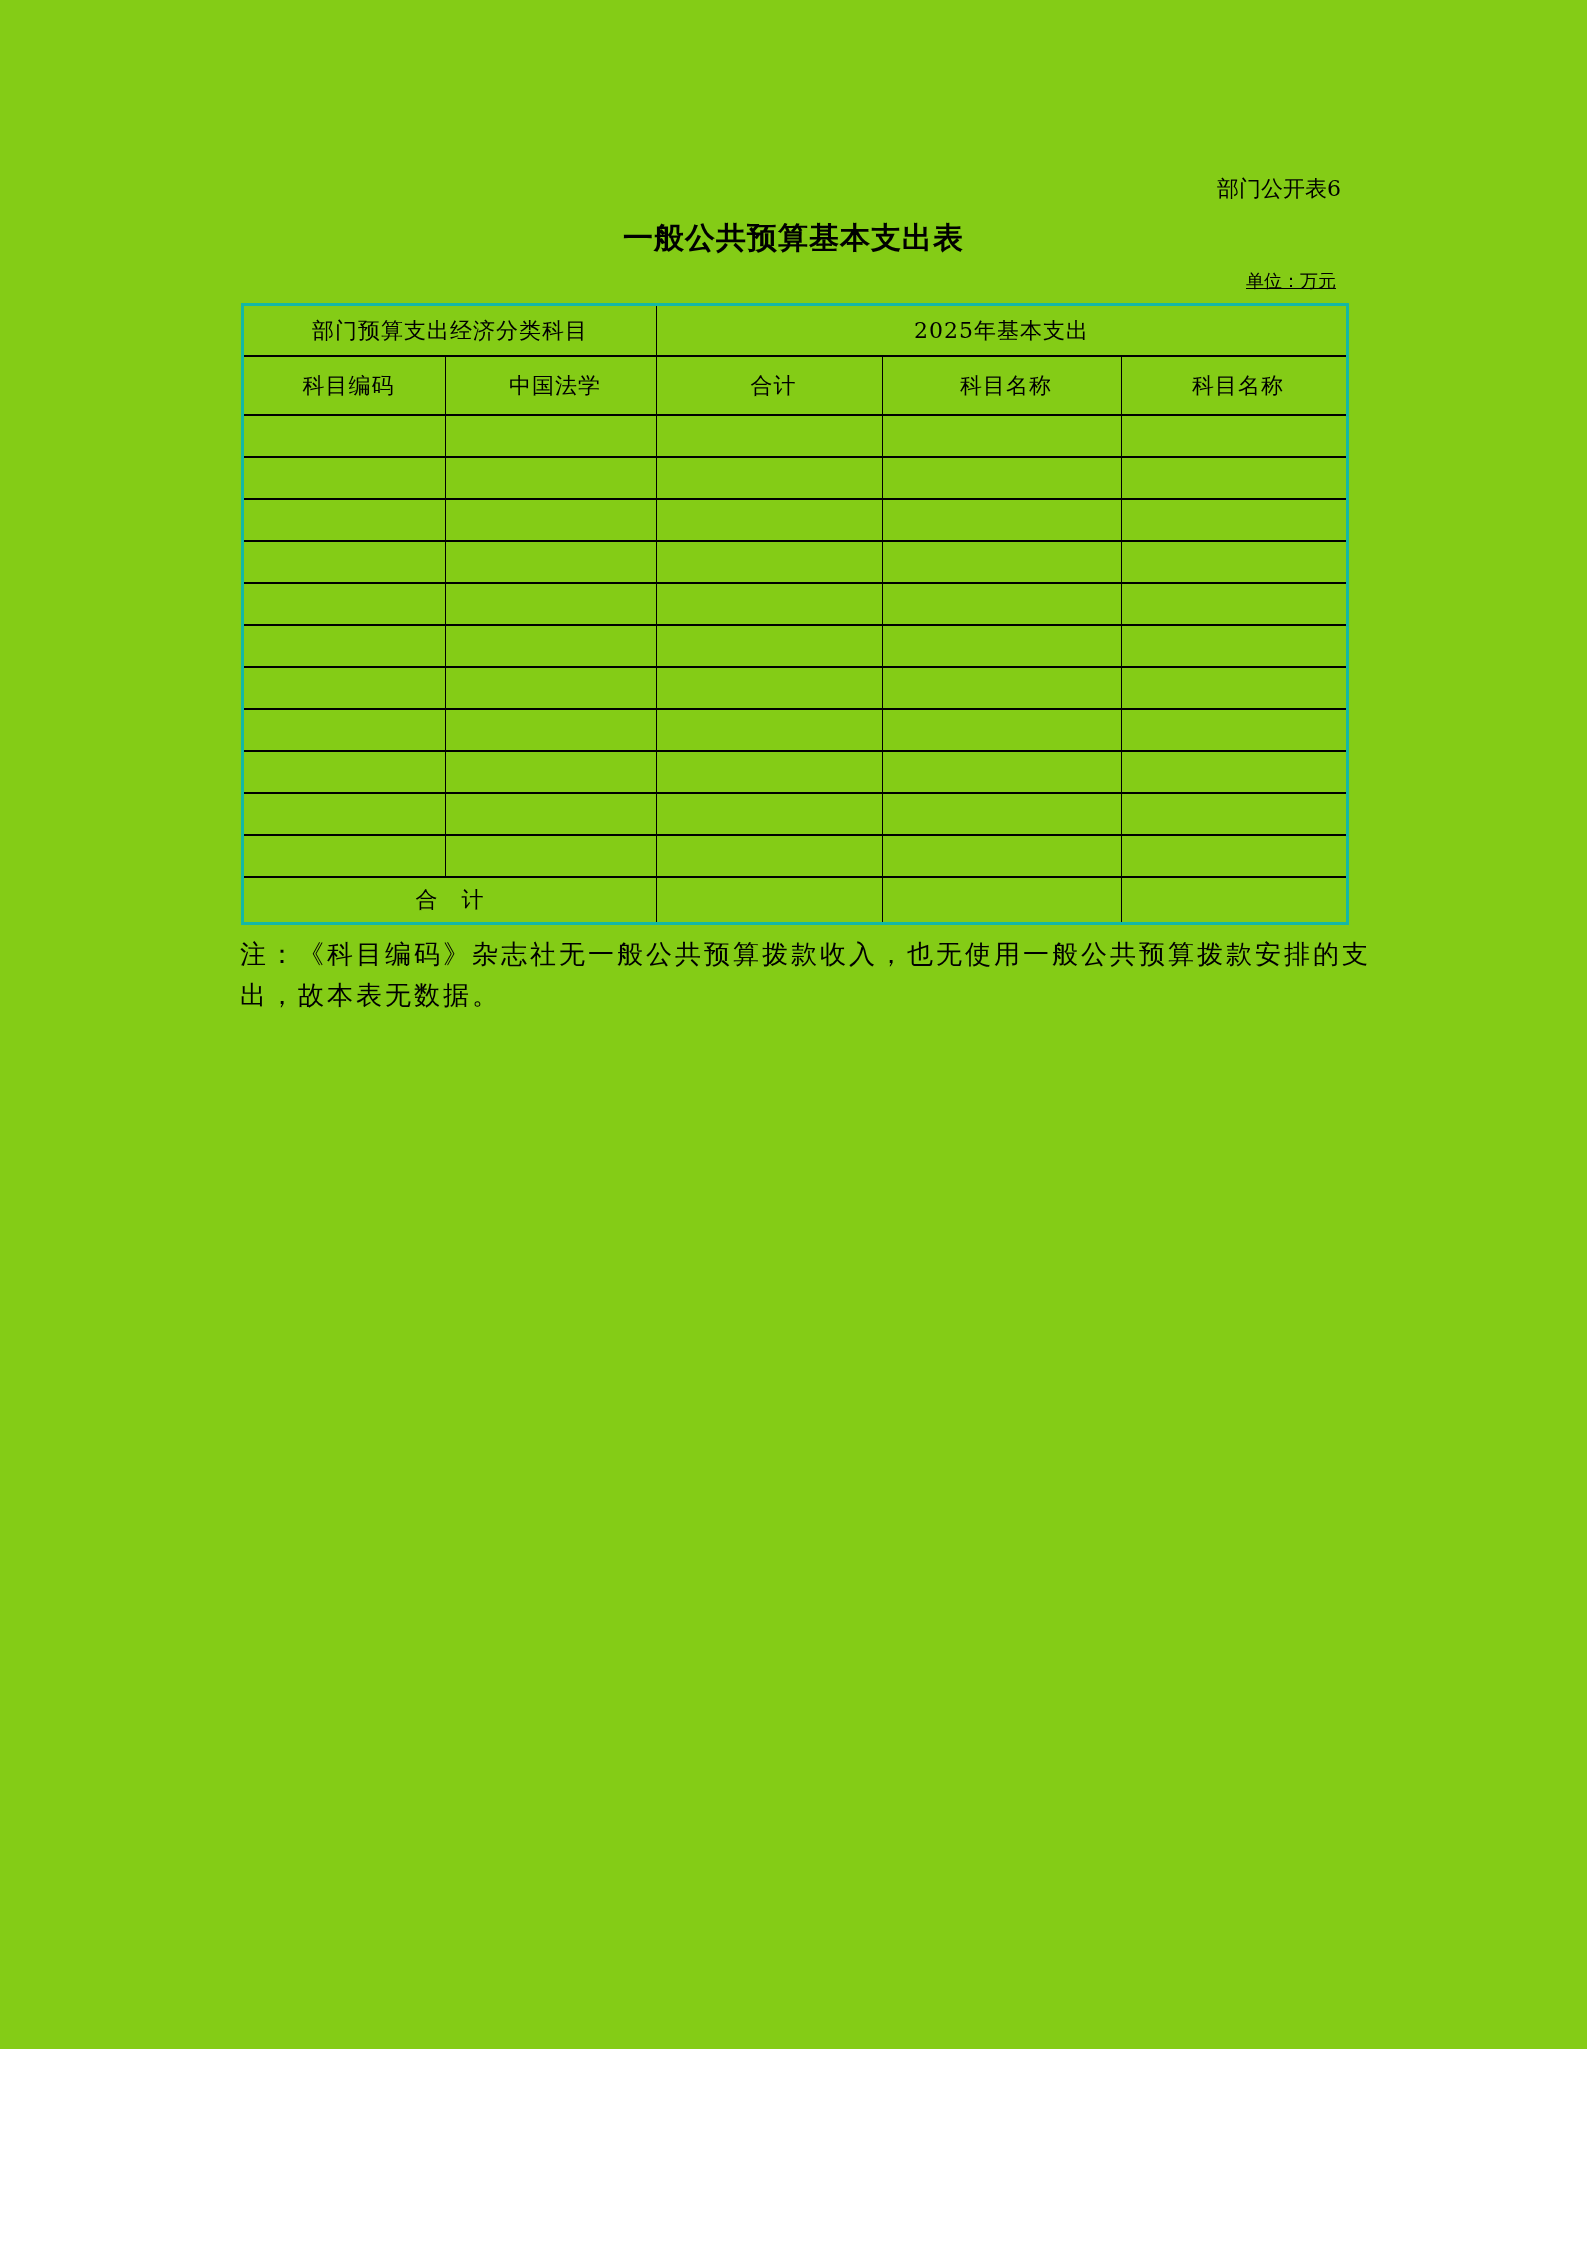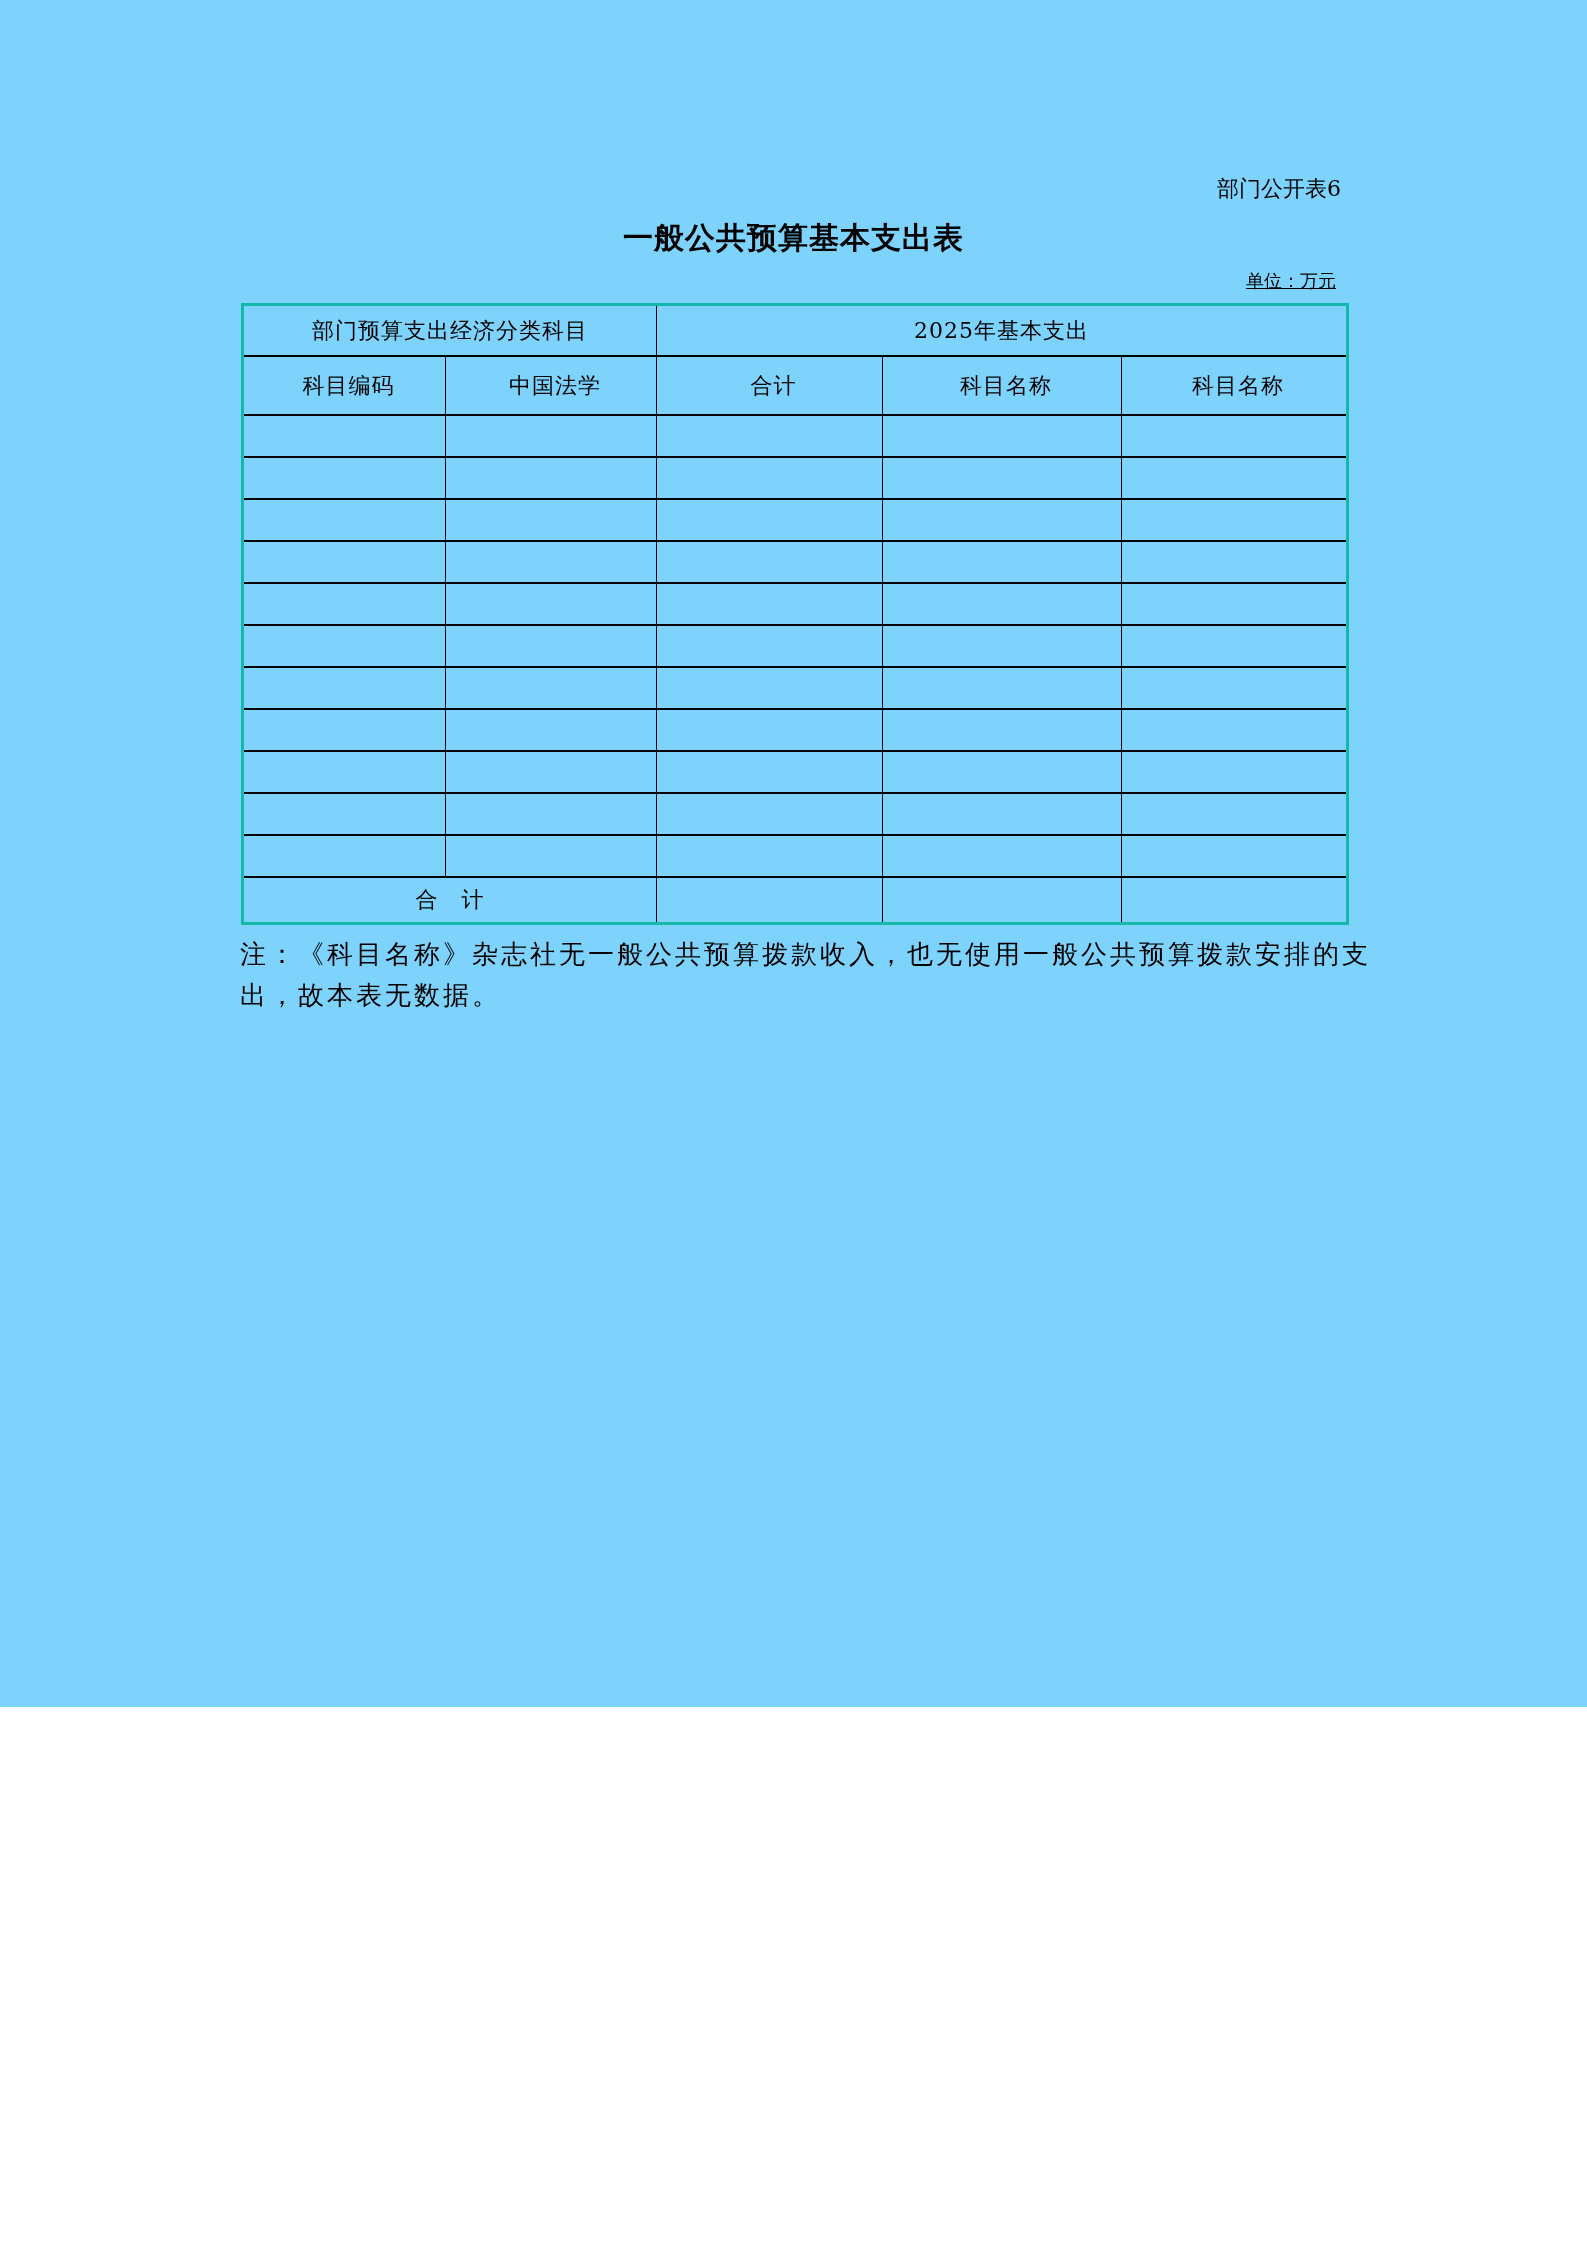--- a/index.html
+++ b/index.html
@@ -3,22 +3,22 @@
 <meta charset="utf-8">
 <style>
   html, body {
     margin: 0;
     padding: 0;
     background: #ffffff;
   }
   .page {
     position: relative;
     width: 1587px;
-    height: 1707px;
-    background: #7dd3fc;
+    height: 2049px;
+    background: #84cc16;
     color: #000000;
     font-family: "DejaVu Serif", "Liberation Serif", serif;
     overflow: hidden;
   }
   .doc-label {
     position: absolute;
     top: 175px;
     left: 241px;
     width: 1100px;
     text-align: right;
@@ -211,19 +211,19 @@
         <tr class="total-row">
           <td colspan="2">合　计</td>
           <td></td>
           <td></td>
           <td></td>
         </tr>
       </tbody>
   </table>
 
   <p class="note">
-    <span>注：《科目名称》杂志社无一般公共预算拨款收入，也无使用一般公共预算拨款安排的支</span><br>
+    <span>注：《科目编码》杂志社无一般公共预算拨款收入，也无使用一般公共预算拨款安排的支</span><br>
     <span>出，故本表无数据。</span>
   </p>
 
   <div class="page-number">7</div>
 
 </div>
 
 </body></html>

